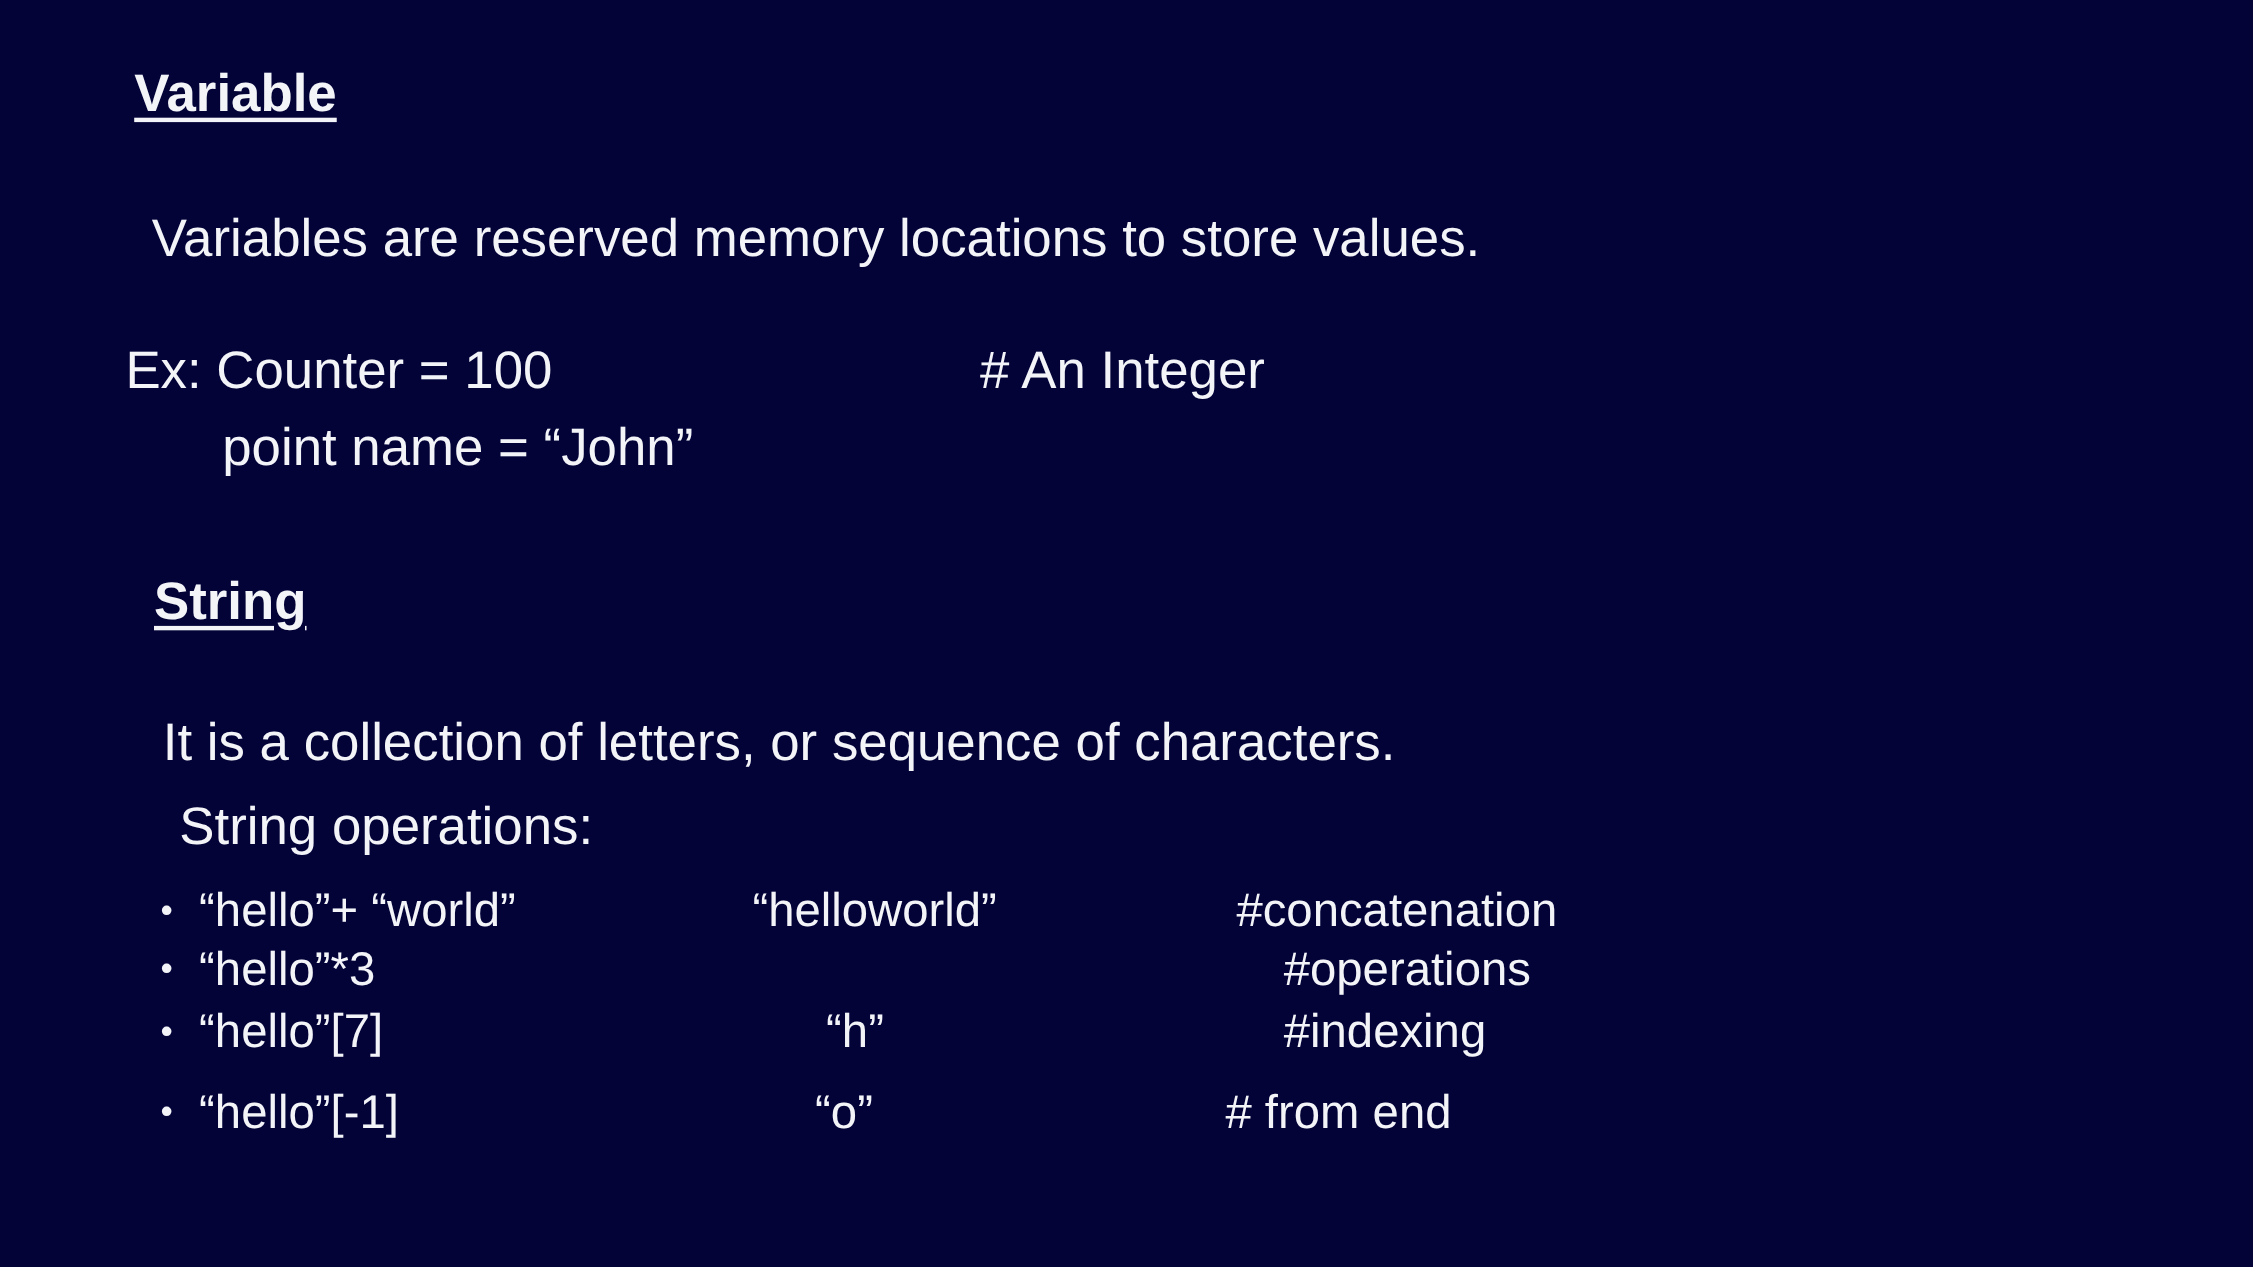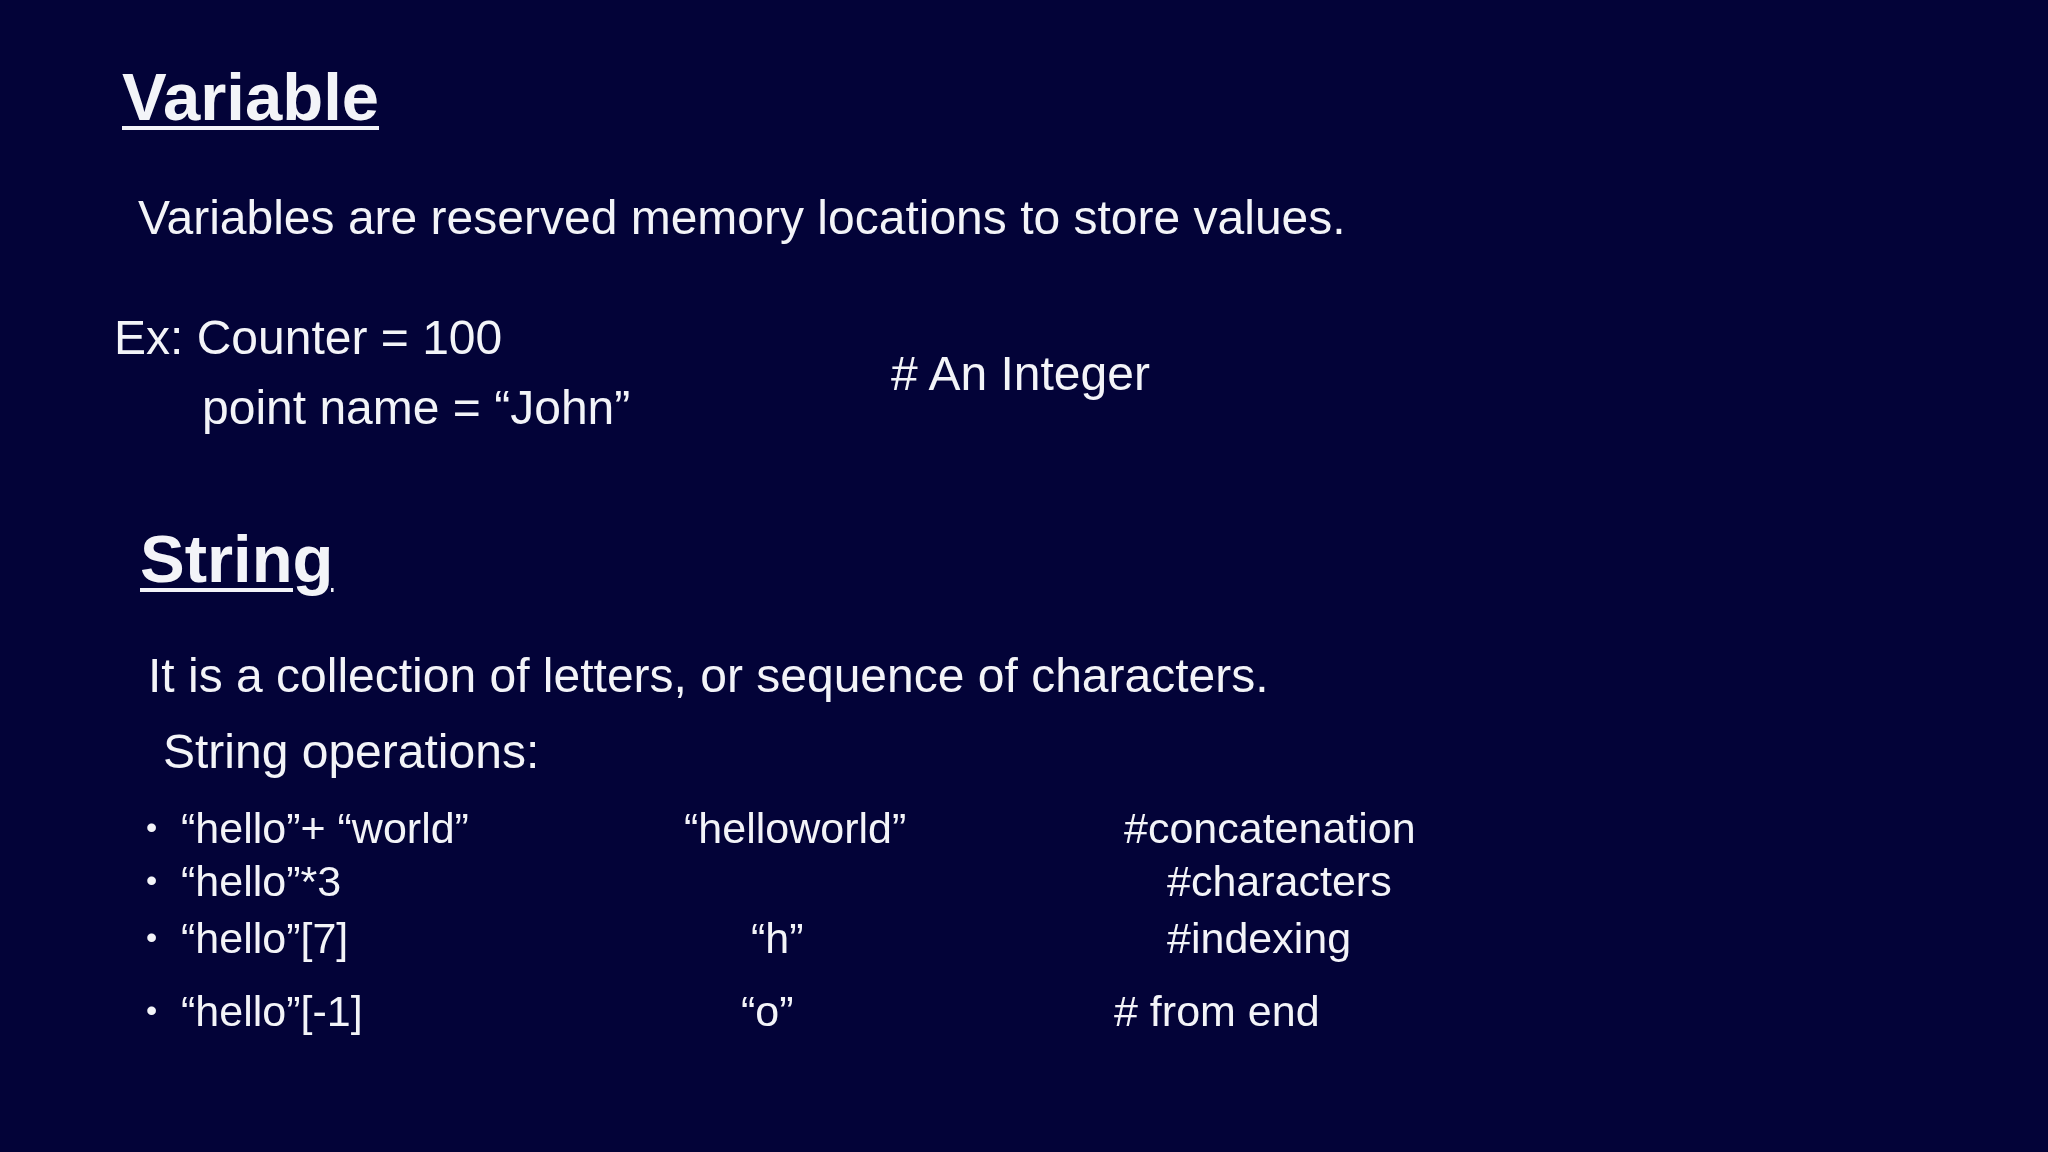--- a/index.html
+++ b/index.html
@@ -13,21 +13,21 @@
     height: 1152px;
     background: #030338;
     color: #f3f4f8;
     font-family: "Liberation Sans", sans-serif;
     overflow: hidden;
   }
   .title {
     position: absolute;
     margin: 0;
     font-weight: 700;
-    font-size: 67px;
+    font-size: 48px;
     line-height: 1.15;
     text-decoration: underline;
     text-decoration-thickness: 4px;
     text-underline-offset: 6px;
   }
   .var-title { left: 122px; top: 58px; }
   .str-title { left: 140px; top: 520px; }
 
   .desc {
     position: absolute;
@@ -48,21 +48,21 @@
     font-size: 48px;
   }
   .ex-row {
     position: relative;
     height: 70px;
     line-height: 1.1;
     white-space: nowrap;
   }
   .ex-row .code { position: absolute; left: 0; top: 0; }
   .ex-row-1 .code { left: 88px; }
-  .ex-row .comment { position: absolute; top: 0; white-space: pre; margin-top: 36px; }
+  .ex-row .comment { position: absolute; top: 0; white-space: pre; }
   .ex-row-0 .comment { left: 777px; }
   .ex-row-1 .comment { left: 762px; }
 
   .ops {
     position: absolute;
     left: 146px;
     top: 805px;
     width: 1700px;
     font-size: 43px;
   }
@@ -126,21 +126,21 @@
     <div class="op-row op-0">
       <span class="bullet">•</span>
       <span class="expr">“hello”+ “world”</span>
       <span class="result">“helloworld”</span>
       <span class="comment">#concatenation</span>
     </div>
 
     <div class="op-row op-1">
       <span class="bullet">•</span>
       <span class="expr">“hello”*3</span>
-      <span class="comment">#characters</span>
+      <span class="comment">#operations</span>
     </div>
 
     <div class="op-row op-2">
       <span class="bullet">•</span>
       <span class="expr">“hello”[7]</span>
       <span class="result">“h”</span>
       <span class="comment">#indexing</span>
     </div>
 
     <div class="op-row op-3">

